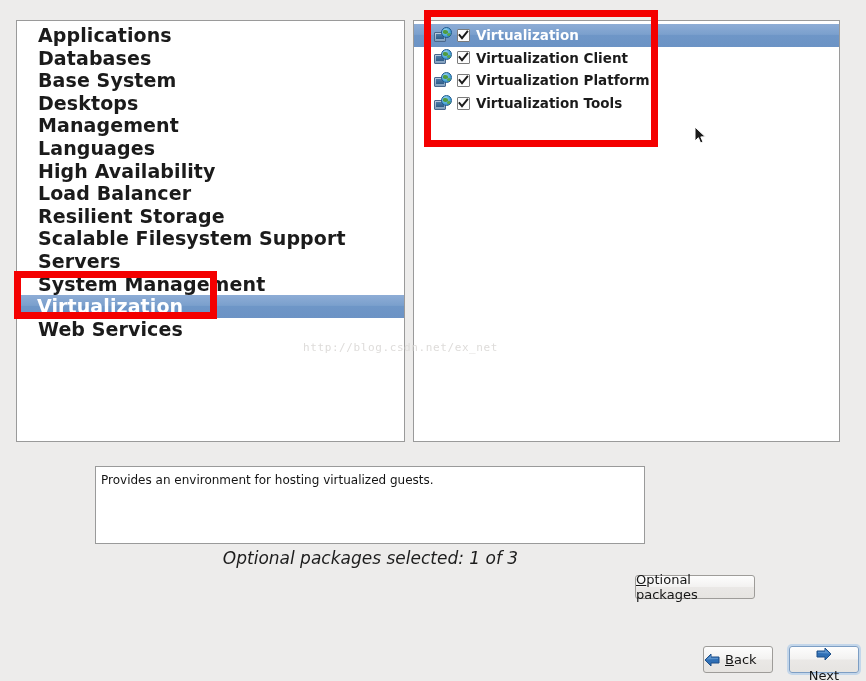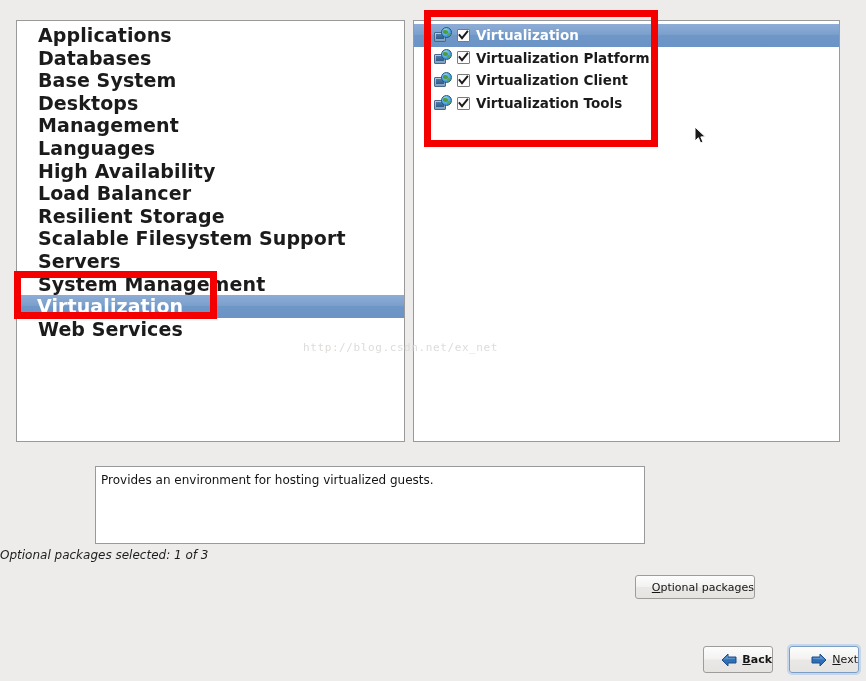--- a/index.html
+++ b/index.html
@@ -188,61 +188,61 @@
     font-size: 12px;
     color: #141414;
     font-family: "DejaVu Sans", "Liberation Sans", sans-serif;
   }
 
   #optional-count {
     position: absolute;
     left: 0;
     top: 548px;
     width: 741px;
-    text-align: left;
-    font-size: 12px;
+    text-align: center;
+    font-size: 17px;
     font-style: italic;
     color: #1d1d1d;
   }
 
   
   .btn {
     position: absolute;
     background: linear-gradient(to bottom, #fdfdfd 0%, #f3f2f1 48%, #eae8e6 52%, #e6e4e1 100%);
     border: 1px solid #9e9c99;
     border-radius: 3px;
     box-sizing: border-box;
-    font-size: 11px;
+    font-size: 13px;
     color: #151515;
     display: flex;
     align-items: center;
-    justify-content: flex-end;
+    justify-content: flex-start;
     cursor: default;
     user-select: none;
   }
   #optional-packages-button {
     left: 635px;
     top: 575px;
     width: 120px;
     height: 24px;
   }
   #back-button {
     left: 703px;
     top: 646px;
     width: 70px;
     height: 27px;
     gap: 5px;
-    font-weight: bold;
   }
   #next-button {
     left: 789px;
     top: 646px;
     width: 70px;
     height: 27px;
     gap: 5px;
+    flex-direction: column;
   }
   #next-button.focused {
     border: 1px solid #7d9ec4;
     box-shadow: 0 0 0 2px #c3d6ea;
   }
   .mn { text-decoration: underline; }
   .nav-arrow { flex: 0 0 16px; height: 14px; }
 
   
   .annot {
@@ -303,33 +303,33 @@
       <div class="pkg-row">
         <span class="pkg-icon">
           <span class="monitor"></span>
           <span class="globe"></span>
         </span>
         <span class="chk">
           <svg width="11" height="11" viewBox="0 0 11 11">
             <path d="M1.5,5.2 L4,8.2 L9.3,1.6" fill="none" stroke="#1a1a1a" stroke-width="1.9" stroke-linecap="square"></path>
           </svg>
         </span>
-        <span>Virtualization Platform</span>
+        <span>Virtualization Client</span>
       </div>
       <div class="pkg-row">
         <span class="pkg-icon">
           <span class="monitor"></span>
           <span class="globe"></span>
         </span>
         <span class="chk">
           <svg width="11" height="11" viewBox="0 0 11 11">
             <path d="M1.5,5.2 L4,8.2 L9.3,1.6" fill="none" stroke="#1a1a1a" stroke-width="1.9" stroke-linecap="square"></path>
           </svg>
         </span>
-        <span>Virtualization Client</span>
+        <span>Virtualization Platform</span>
       </div>
       <div class="pkg-row">
         <span class="pkg-icon">
           <span class="monitor"></span>
           <span class="globe"></span>
         </span>
         <span class="chk">
           <svg width="11" height="11" viewBox="0 0 11 11">
             <path d="M1.5,5.2 L4,8.2 L9.3,1.6" fill="none" stroke="#1a1a1a" stroke-width="1.9" stroke-linecap="square"></path>
           </svg>

